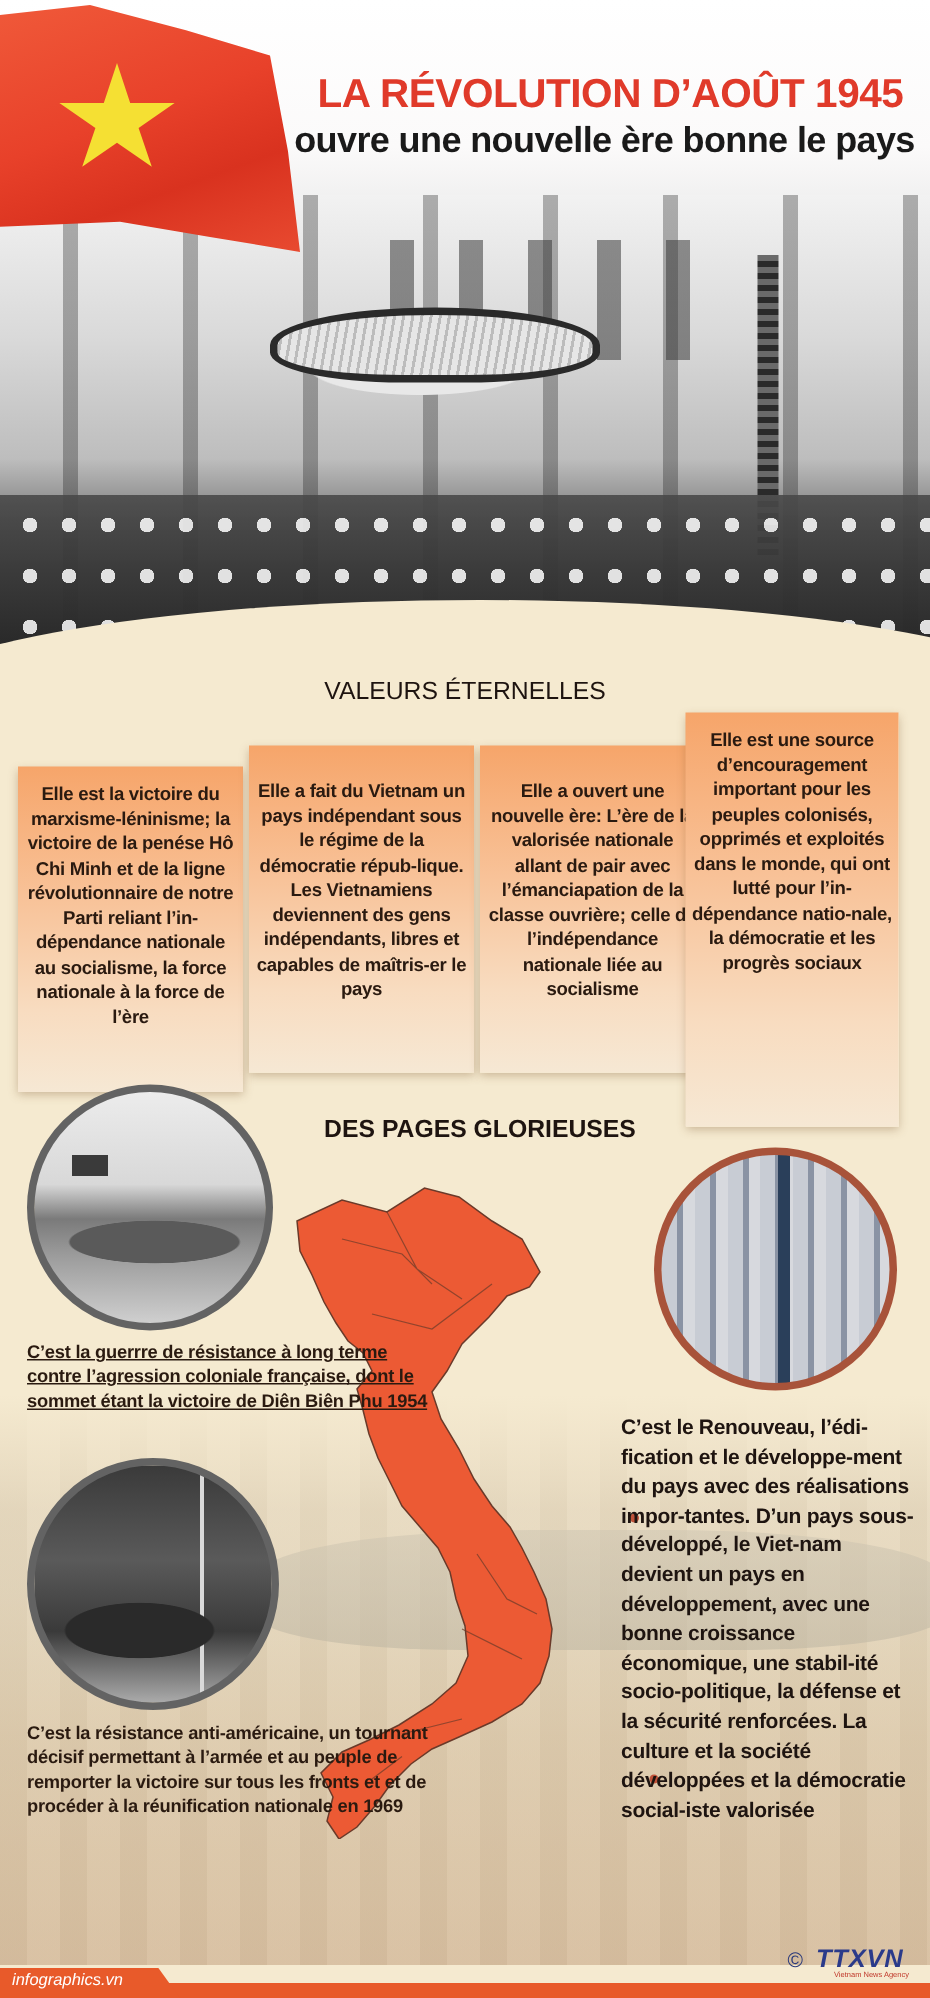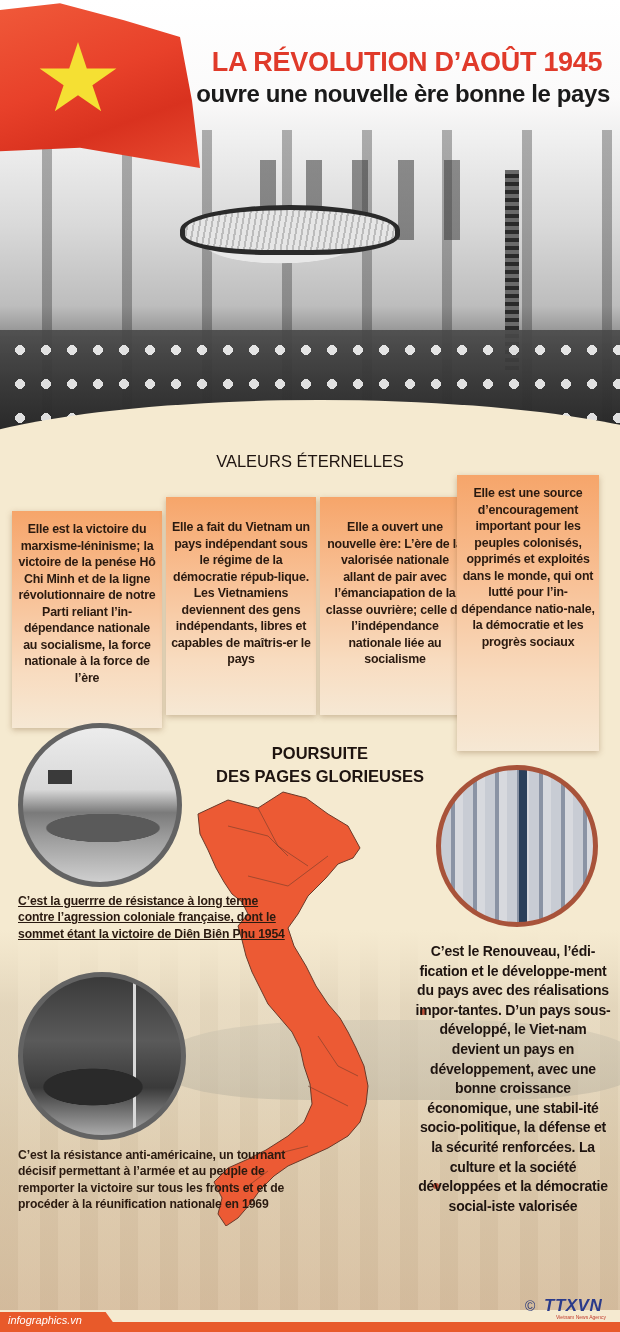--- a/index.html
+++ b/index.html
@@ -151,21 +151,21 @@
   .caption-left {
     position: absolute;
     font-size: 12.2px; line-height: 16.4px; font-weight: bold; color: #2a1a10;
     letter-spacing: -0.15px;
   }
   #caption-dbp { left: 18px; top: 893px; width: 270px; text-decoration: underline; }
   #caption-antiam { left: 18px; top: 1147px; width: 270px; }
 
   #caption-renouveau {
     left: 414px; top: 942px; width: 198px;
-    text-align: center;
+    text-align: left;
     font-size: 14px; line-height: 19.6px; font-weight: bold; color: #1e1410;
     letter-spacing: -0.2px;
   }
 
   
   #vn-map { left: 188px; top: 786px; width: 270px; height: 440px; }
 
   
   #footer-bar {
     left: 0; top: 1322px; width: 620px; height: 10px;
@@ -223,21 +223,20 @@
   <span>Elle a ouvert une nouvelle ère: L’ère de la valorisée nationale allant de pair avec l’émanciapation de la classe ouvrière; celle de l’indépendance nationale liée au socialisme</span>
 </div>
 <div class="card" id="card-4">
   <span>Elle est une source d’encouragement important pour  les peuples colonisés, opprimés et exploités dans le monde, qui ont lutté pour l’in-dépendance natio-nale, la démocratie et les progrès sociaux</span>
 </div>
 
 <div class="abs" id="lower-bg"></div>
 <div class="abs" id="lake"></div>
 
 <div class="abs" id="poursuite-title">
-  <div>POURSUITE</div>
   <div>DES PAGES GLORIEUSES</div>
 </div>
 
 <svg class="abs" id="vn-map" viewBox="0 0 270 440">
   <path d="M10 28 L40 14 L70 22 L95 6 L118 12 L140 28 L160 40 L172 62 L165 72 L150 78 L138 92 L120 110 L110 128 L100 142 L106 160 L118 180 L128 200 L140 218 L152 232 L160 246 L168 262 L176 280 L180 300 L178 318 L172 336 L160 350 L140 362 L118 372 L100 380 L86 390 L72 404 L62 418 L50 432 L38 440 L30 428 L34 412 L26 396 L40 382 L58 374 L78 364 L100 350 L116 336 L124 318 L122 298 L116 280 L112 262 L104 246 L92 232 L80 218 L72 202 L64 186 L58 170 L54 154 L50 140 L60 128 L54 116 L44 108 L36 96 L28 82 L20 64 L12 48 Z" fill="#ec5a34" stroke="#6a3a2a" stroke-width="1"></path>
   <path d="M40 40 L80 50 L100 70 M70 22 L90 60 L120 80 M60 90 L100 100 L140 70 M130 250 L150 280 L170 290 M120 300 L160 320 M80 370 L120 360 M60 400 L80 385" fill="none" stroke="#6a3a2a" stroke-width="0.8" opacity="0.7"></path>
   <circle cx="235" cy="226" r="3" fill="#c0533a"></circle>
   <circle cx="248" cy="400" r="3" fill="#c0533a"></circle>
 </svg>
 

